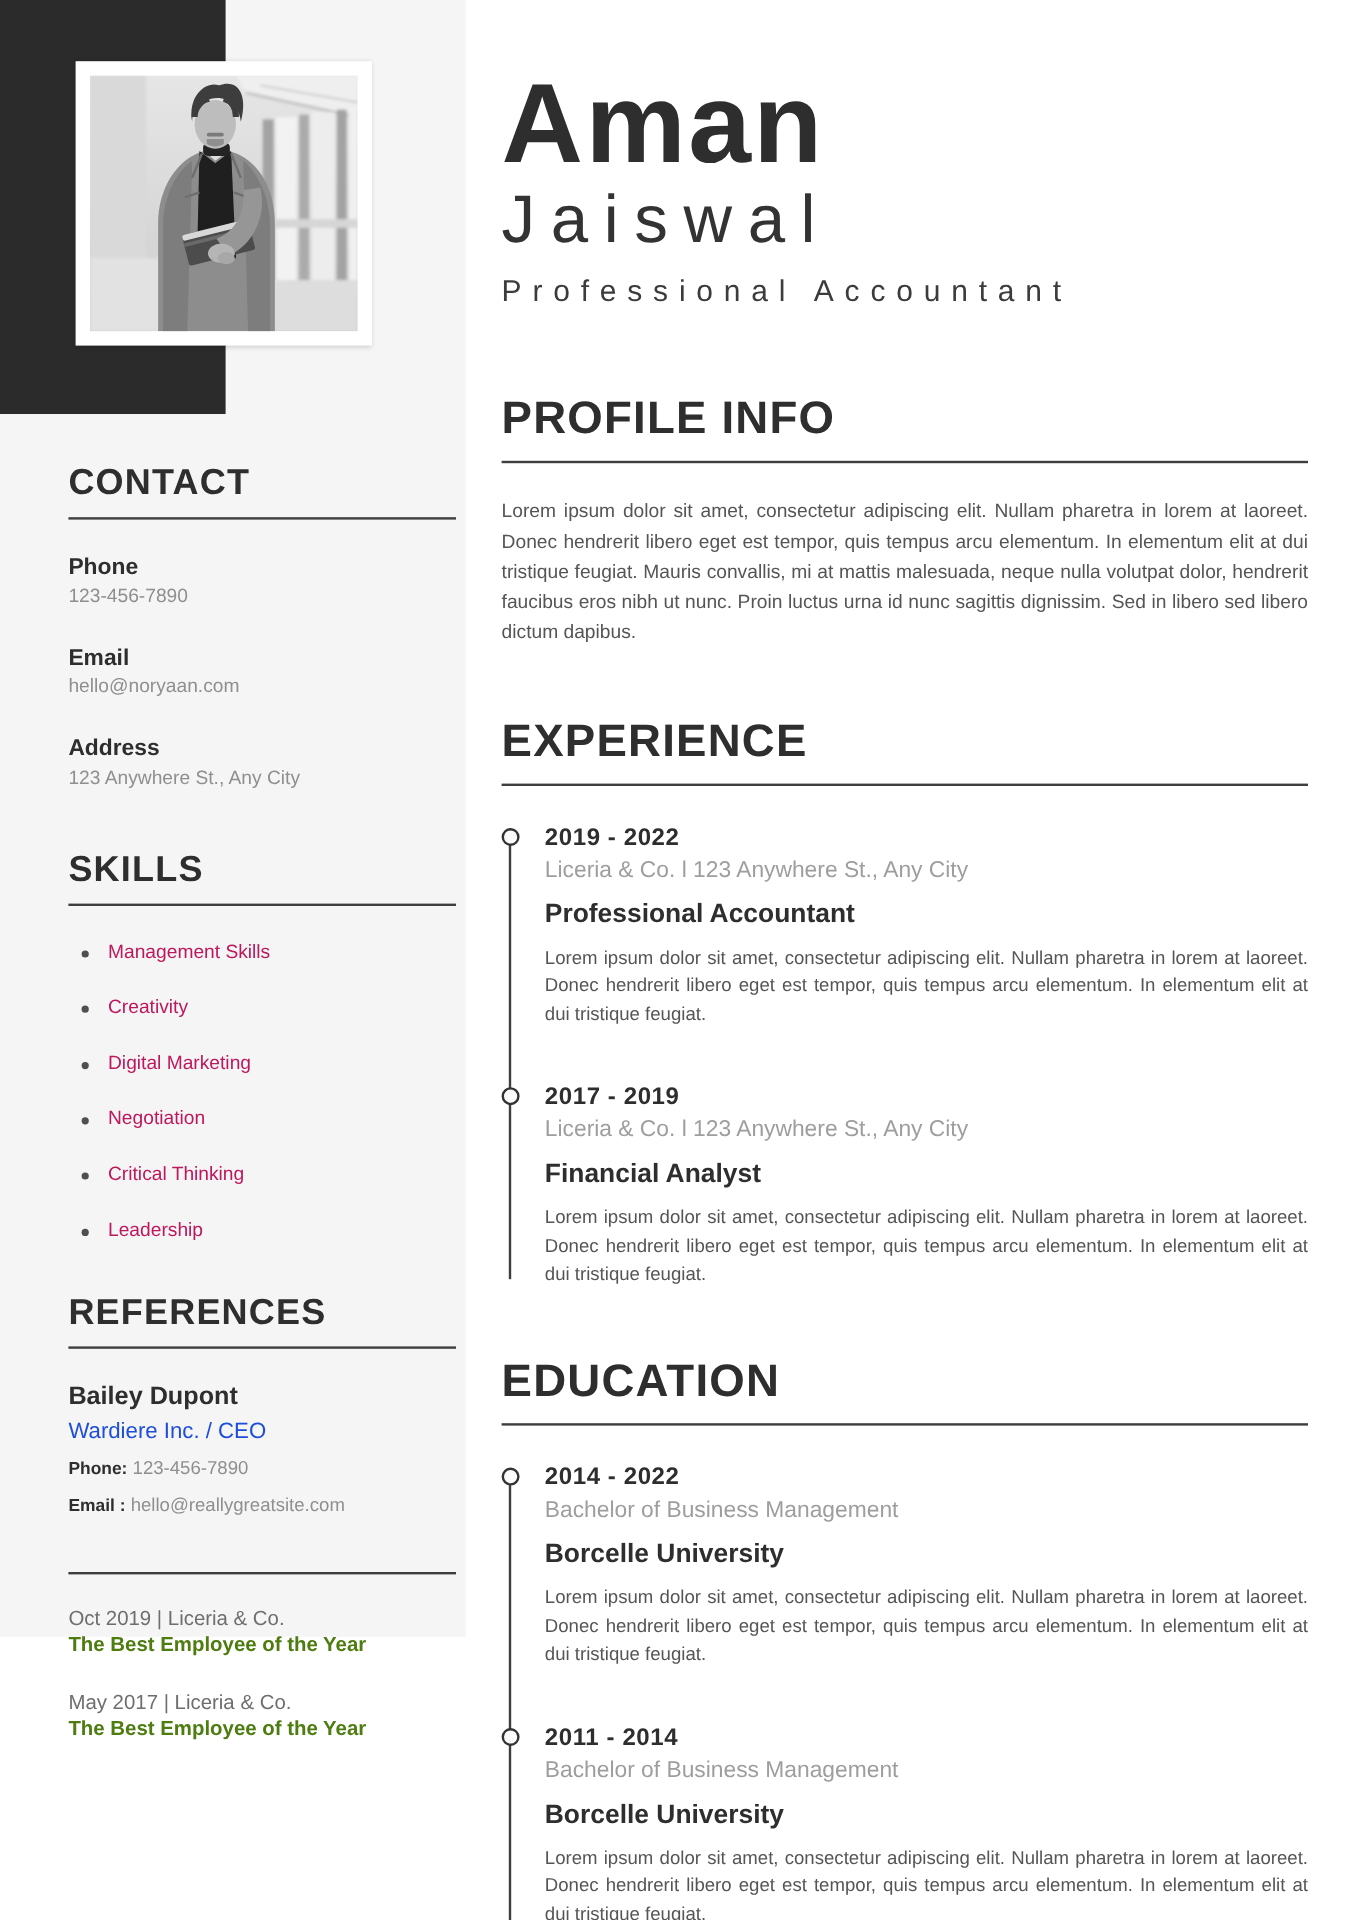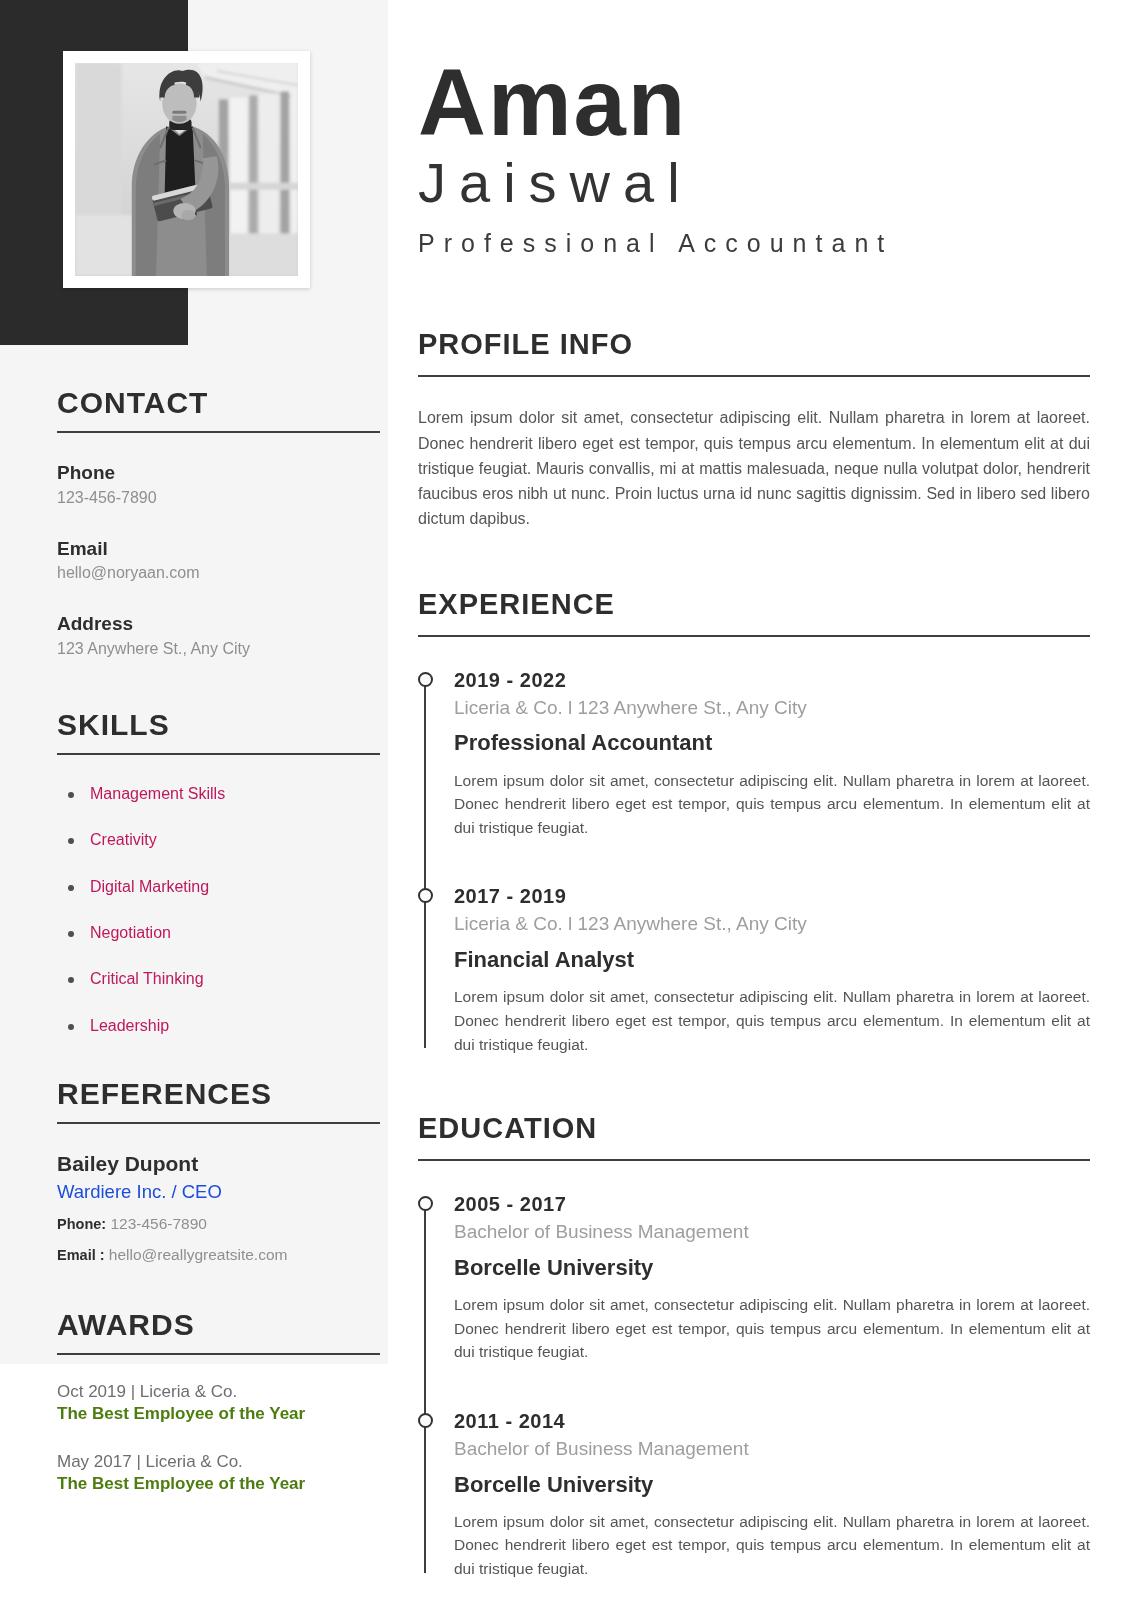--- a/index.html
+++ b/index.html
@@ -71,21 +71,21 @@
   .name-last {
     margin:8px 0 0 0; font-size:56px; font-weight:300; color:#333333;
     line-height:1; letter-spacing:13px;
   }
   .name-title {
     margin-top:18px; font-size:25px; color:#3c3c3c; letter-spacing:9px;
   }
 
   .main-section { margin-top:0; }
   .main-heading {
-    margin:0 0 16px 0; font-size:29px; font-weight:bold;
+    margin:0 0 16px 0; font-size:38px; font-weight:bold;
     color:#2e2e2e; letter-spacing:1px; line-height:1;
   }
   .sec-profile   { margin-top:72px; }
   .sec-experience{ margin-top:58px; }
   .sec-education { margin-top:58px; }
 
   .body-text {
     margin:28px 0 0 0; font-size:16px; color:#555555;
     line-height:1.58; text-align:justify;
   }
@@ -156,21 +156,20 @@
           <span class="val">123-456-7890</span>
         </div>
         <div class="ref-line">
           <span class="lbl">Email :</span>
           <span class="val">hello@reallygreatsite.com</span>
         </div>
       </div>
     </section>
 
     <section class="side-section section-awards">
-      <h2 class="side-heading">AWARDS</h2>
       <hr class="rule">
       <div class="award">
         <div class="award-date">Oct 2019 | Liceria &amp; Co.</div>
         <div class="award-title">The Best Employee of the Year</div>
       </div>
       <div class="award">
         <div class="award-date">May 2017 | Liceria &amp; Co.</div>
         <div class="award-title">The Best Employee of the Year</div>
       </div>
     </section>
@@ -267,21 +266,21 @@
     </div>
   </section>
 
   <section class="main-section sec-education">
     <h2 class="main-heading">EDUCATION</h2>
     <hr class="rule">
     <div class="timeline">
       <div class="tl-line"></div>
       <article class="tl-entry">
         <span class="tl-dot"></span>
-        <div class="e-period">2005 - 2017</div>
+        <div class="e-period">2014 - 2022</div>
         <div class="e-sub">Bachelor of Business Management</div>
         <div class="e-role">Borcelle University</div>
         <p class="e-desc">Lorem ipsum dolor sit amet, consectetur adipiscing elit. Nullam pharetra in lorem at laoreet. Donec hendrerit libero eget est tempor, quis tempus arcu elementum. In elementum elit at dui tristique feugiat.</p>
       </article>
       <article class="tl-entry">
         <span class="tl-dot"></span>
         <div class="e-period">2011 - 2014</div>
         <div class="e-sub">Bachelor of Business Management</div>
         <div class="e-role">Borcelle University</div>
         <p class="e-desc">Lorem ipsum dolor sit amet, consectetur adipiscing elit. Nullam pharetra in lorem at laoreet. Donec hendrerit libero eget est tempor, quis tempus arcu elementum. In elementum elit at dui tristique feugiat.</p>

